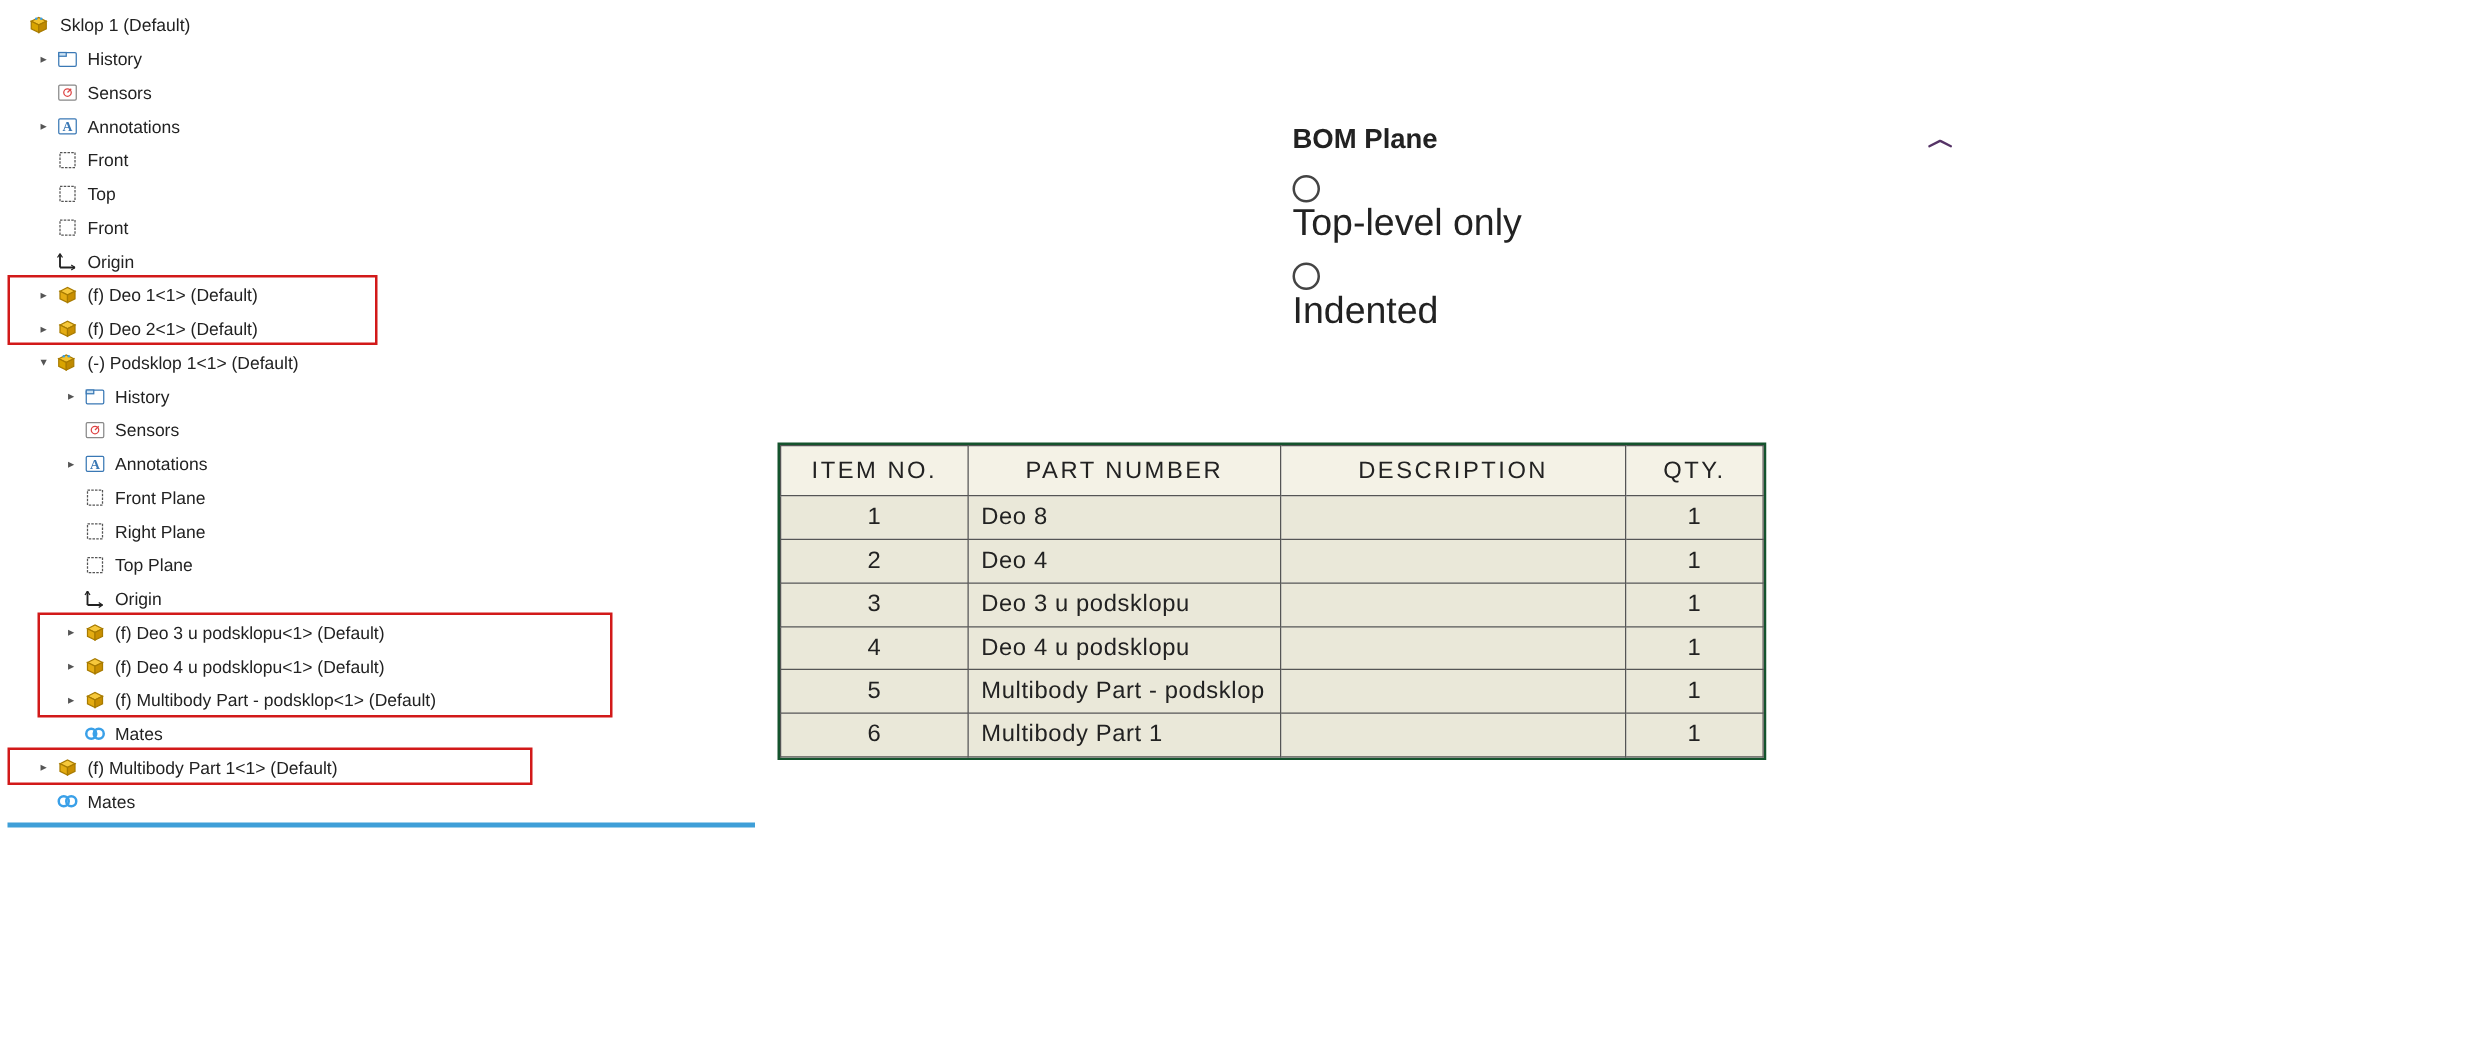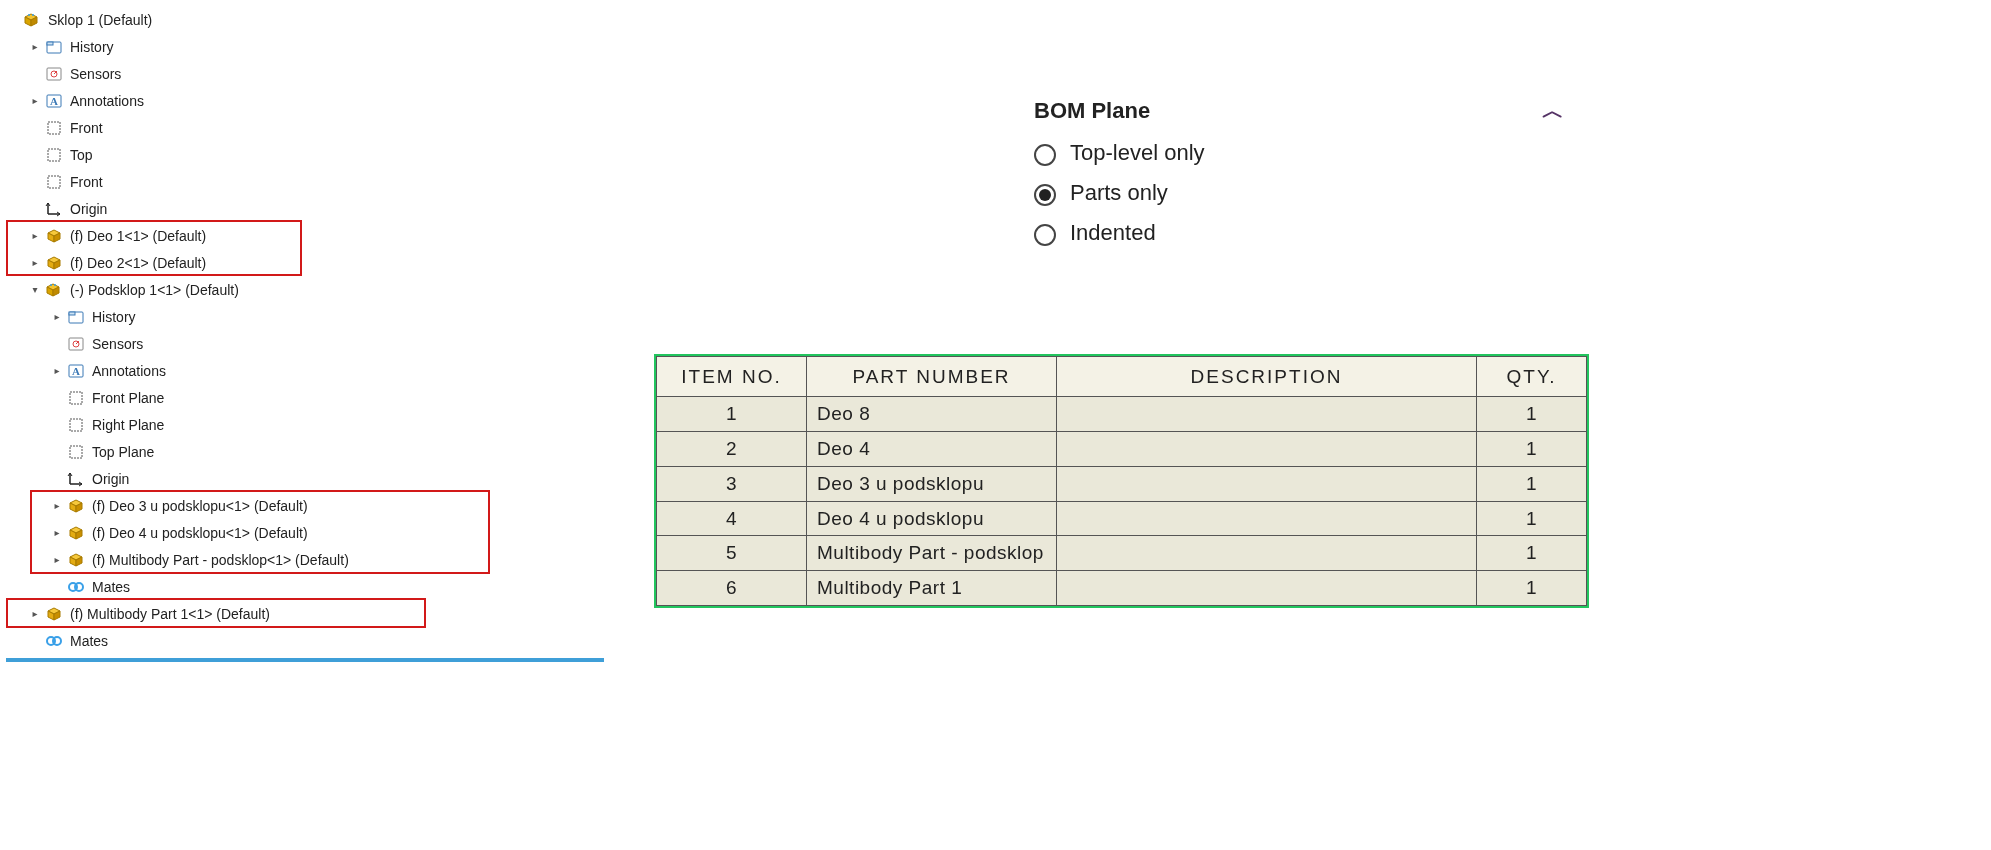--- a/index.html
+++ b/index.html
@@ -73,48 +73,48 @@
     font-family: "Segoe UI", Tahoma, sans-serif;
   }
   .bom-head {
     display: flex; justify-content: space-between; align-items: center;
     font-size: 22px; font-weight: 600;
     color: #222;
     margin-bottom: 12px;
   }
   .bom-head .chev { color: #536; font-size: 22px; }
   .radio-row {
-    display: flex; align-items: flex-end;
-    font-size: 22px;
+    display: flex; align-items: flex-start;
+    font-size: 30px;
     margin: 14px 0;
     cursor: pointer;
+    flex-direction: column;
   }
   .radio-circle {
     width: 22px; height: 22px;
     border: 2px solid #444;
     border-radius: 50%;
     margin-right: 14px;
     display: inline-flex; align-items: center; justify-content: center;
   }
   .radio-dot {
     width: 12px; height: 12px;
     border-radius: 50%;
     background: #222;
   }
 
   
   .bom-table-wrap {
     position: absolute;
     left: 8px; top: 354px;
-    width: 935px;
-    border: 2px solid #22c55e;
+    width: 791px;
+    border: 2px solid #14532d;
     font-family: "Century Gothic", "Segoe UI", sans-serif;
     font-size: 19px;
     letter-spacing: 0.5px;
-    margin-left: 32px;
   }
   .bom-table { border-collapse: collapse; width: 100%; }
   .bom-table th, .bom-table td {
     border: 1px solid #555;
     padding: 6px 10px;
     background: #eae8d9;
     vertical-align: middle;
     text-align: left;
     line-height: 1.15;
   }
@@ -410,26 +410,20 @@
   <div class="right-area">
 
     <div class="bom-type-panel">
       <div class="bom-head">
         <span>BOM Plane</span>
         <span class="chev">︿</span>
       </div>
       <div class="radio-row">
         <span class="radio-circle"></span>
         <span>Top-level only</span>
-      </div>
-      <div class="radio-row">
-        <span class="radio-circle">
-            <span class="radio-dot"></span>
-          </span>
-        <span>Parts only</span>
       </div>
       <div class="radio-row">
         <span class="radio-circle"></span>
         <span>Indented</span>
       </div>
     </div>
 
     <div class="bom-table-wrap">
       <table class="bom-table">
         <thead>

